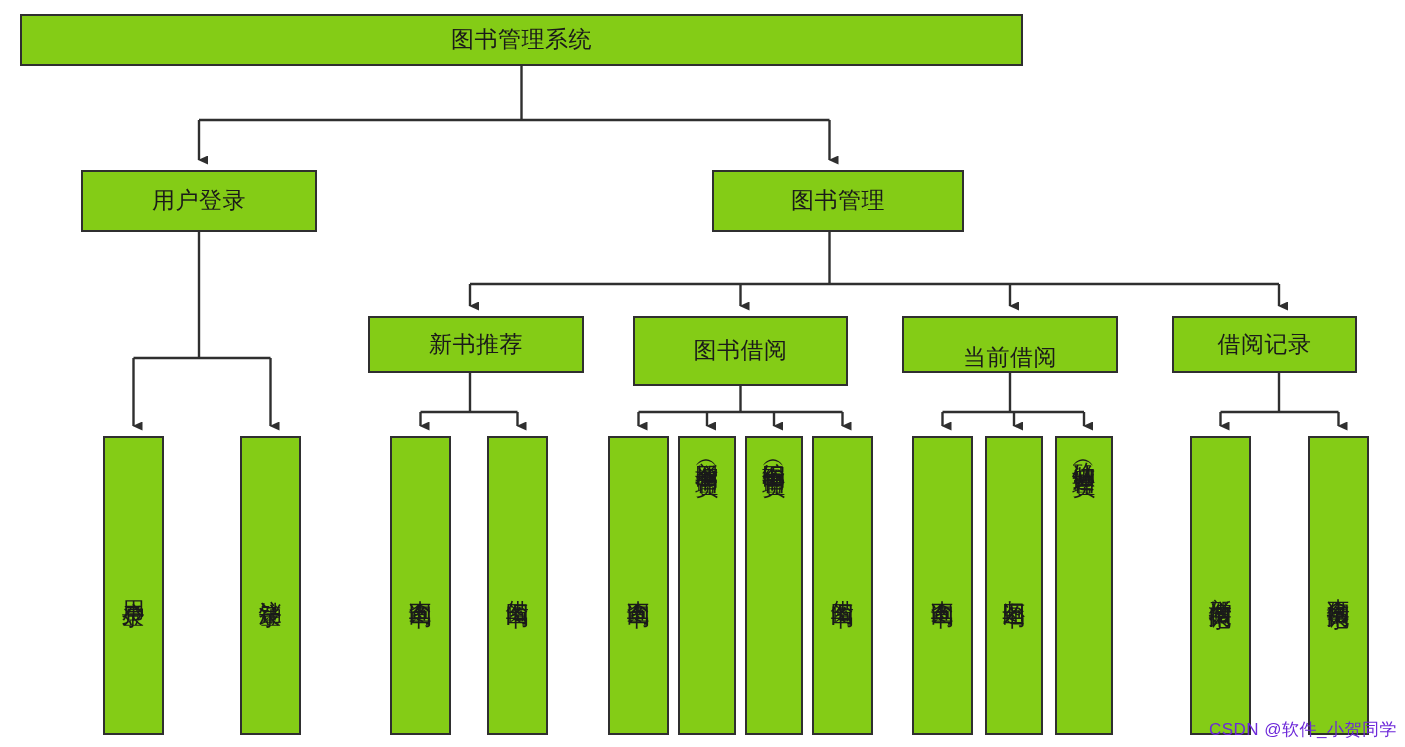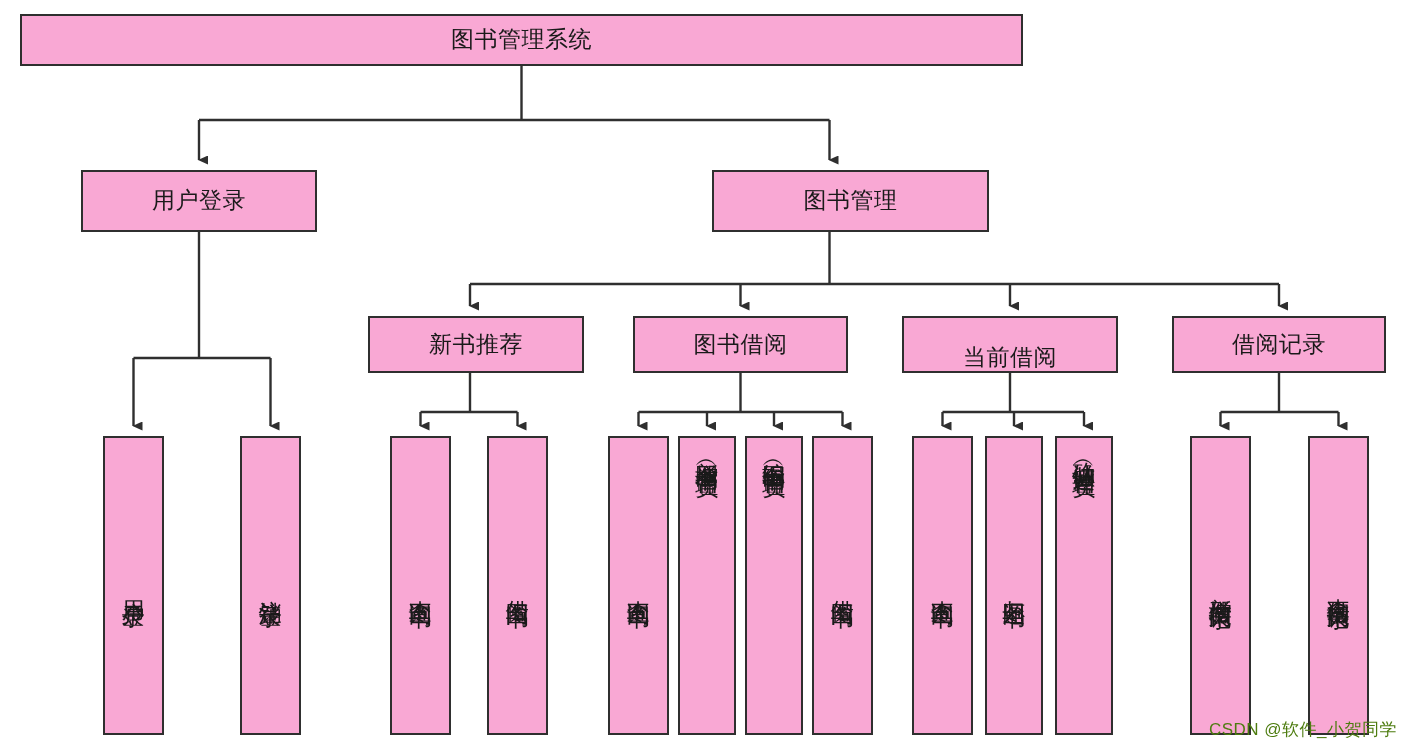--- a/index.html
+++ b/index.html
@@ -22,21 +22,21 @@
     position: absolute;
     left: 0;
     top: 0;
     width: 1405px;
     height: 747px;
     pointer-events: none;
   }
   .node {
     position: absolute;
     box-sizing: border-box;
-    background: #f9a8d4;
+    background: #84cc16;
     border: 2.4px solid #2f2f2f;
     display: flex;
     align-items: center;
     justify-content: center;
     color: #1a1a1a;
     z-index: 2;
   }
   .node .node-label {
     display: block;
     text-align: center;
@@ -65,21 +65,21 @@
   }
   .node.vertical.centered {
     align-items: center;
     padding-top: 0;
   }
   #watermark {
     position: absolute;
     right: 8px;
     bottom: 6px;
     font-size: 17px;
-    color: #4d7c0f;
+    color: #6d28d9;
     letter-spacing: 0.5px;
     z-index: 3;
     white-space: nowrap;
     text-align: right;
   }
 </style>
 </head>
 <body>
 
 <div id="diagram-root">
@@ -127,34 +127,34 @@
       </g>
   </svg>
 
   <div class="node root horizontal" style="left: 20px; top: 14px; width: 1003px; height: 52px;">
     <span class="node-label">图书管理系统</span>
   </div>
 
   <div class="node horizontal" style="left: 81px; top: 170px; width: 236px; height: 62px;">
     <span class="node-label">用户登录</span>
   </div>
-  <div class="node horizontal" style="left: 712px; top: 170px; width: 277px; height: 62px;">
+  <div class="node horizontal" style="left: 712px; top: 170px; width: 252px; height: 62px;">
     <span class="node-label">图书管理</span>
   </div>
 
   <div class="node horizontal" style="left: 368px; top: 316px; width: 216px; height: 57px;">
     <span class="node-label">新书推荐</span>
   </div>
-  <div class="node horizontal" style="left: 633px; top: 316px; width: 215px; height: 57px;">
+  <div class="node horizontal" style="left: 633px; top: 316px; width: 215px; height: 70px;">
     <span class="node-label">图书借阅</span>
   </div>
   <div class="node horizontal" style="left: 902px; top: 316px; width: 216px; height: 57px; align-items: flex-end;">
     <span class="node-label">当前借阅</span>
   </div>
-  <div class="node horizontal" style="left: 1172px; top: 316px; width: 214px; height: 57px;">
+  <div class="node horizontal" style="left: 1172px; top: 316px; width: 185px; height: 57px;">
     <span class="node-label">借阅记录</span>
   </div>
 
   <div class="node vertical centered" style="left: 103px; top: 436px; width: 61px; height: 299px;">
     <span class="node-label">用户登录</span>
   </div>
   <div class="node vertical centered" style="left: 240px; top: 436px; width: 61px; height: 299px;">
     <span class="node-label">注销登录</span>
   </div>
 

